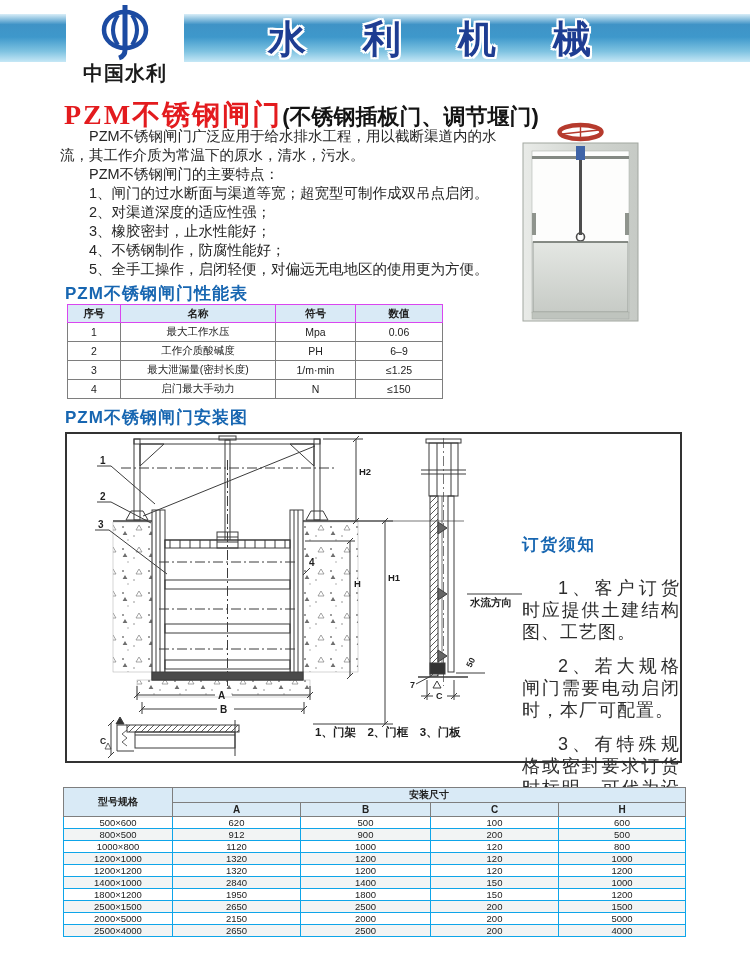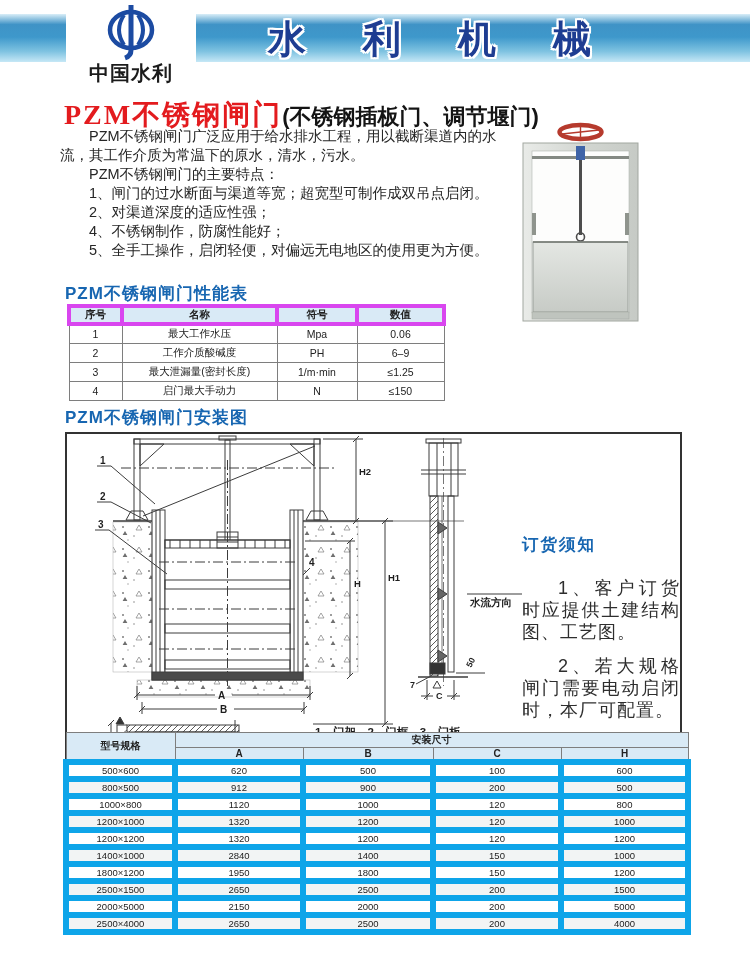--- a/index.html
+++ b/index.html
@@ -6,46 +6,46 @@
   html,body{background:#ffffff}
   body{font-family:"Liberation Sans","DejaVu Sans",sans-serif;color:#222}
   .page{position:relative;width:750px;height:972px;background:#fff;overflow:hidden}
 
   
   .banner{position:absolute;left:0;top:14px;width:750px;height:48px;
     background:linear-gradient(180deg,#d9eef8 0%,#3f93c6 22%,#3e98cb 48%,#7fc3e1 78%,#c6e8f6 100%)}
   .banner-title{position:absolute;left:268px;top:0;height:56px;line-height:50px;white-space:nowrap;
     font-size:38px;font-weight:bold;color:#1e3d92;letter-spacing:57px;
     text-shadow:-2px -2px 0 #fff,2px -2px 0 #fff,-2px 2px 0 #fff,2px 2px 0 #fff,0 -2px 0 #fff,0 2px 0 #fff,-2px 0 0 #fff,2px 0 0 #fff}
-  .logo-block{position:absolute;left:66px;top:0;width:130px;height:86px;background:#fff;text-align:center}
+  .logo-block{position:absolute;left:66px;top:0;width:118px;height:86px;background:#fff;text-align:center}
   .logo-block svg{display:block;margin:2px auto 0}
   .logo-caption{font-size:20px;font-weight:bold;color:#1b1b1b;letter-spacing:1px;line-height:22px}
 
   
   .product-title{position:absolute;left:64px;top:96px;white-space:nowrap}
   .product-title .red{font-family:"Liberation Serif","DejaVu Serif",serif;font-size:28px;font-weight:bold;color:#e31b1e;letter-spacing:2px}
   .product-title .sub{font-size:22px;font-weight:bold;color:#141414}
   .intro{position:absolute;left:60px;top:127px;width:460px;font-size:14.5px;line-height:19px;color:#262626}
   .intro p{text-indent:2em}
 
   
   .photo{position:absolute;left:515px;top:118px;width:150px;height:226px}
 
   
   .sec-heading{position:absolute;font-size:17px;font-weight:bold;color:#1766b1;letter-spacing:1px;white-space:nowrap}
 
   
   table{border-collapse:collapse;table-layout:fixed}
   th,td{text-align:center;vertical-align:middle;overflow:hidden;white-space:nowrap}
   .perf-table{position:absolute;left:67px;top:304px;width:375px;font-size:10.5px}
-  .perf-table th{background:#d9eaf6;font-weight:bold;height:18px;border:4px solid #d946ef}
+  .perf-table th{background:#d9eaf6;font-weight:bold;height:18px;border:1px solid #d946ef}
   .perf-table td{height:19px;border:1px solid #7e7e7e;background:#fff}
-  .size-table{position:absolute;left:63px;top:732px;width:622px;font-size:9.5px}
+  .size-table{position:absolute;left:63px;top:787px;width:622px;font-size:9.5px}
   .size-table th{background:#d9eaf6;font-weight:bold;height:14px;border:1px solid #7e7e7e;font-size:10px}
-  .size-table td{height:11px;border:6px solid #0ea5e9;background:#fff;line-height:11px}
+  .size-table td{height:11px;border:1px solid #0ea5e9;background:#fff;line-height:11px}
   .size-table tbody tr:nth-child(even) td{background:#f2f4f4}
 
   
   .diagram{position:absolute;left:65px;top:432px;width:617px;height:331px;border:2px solid #333;background:#fff}
   .diagram svg{position:absolute;left:0;top:0}
   .order-notes{position:absolute;left:455px;top:100px;width:158px}
   .order-notes h3{font-size:16.5px;font-weight:bold;color:#1766b1;letter-spacing:2px;margin-bottom:21px}
   .order-notes p{font-size:18px;line-height:22px;letter-spacing:1px;text-indent:2em;text-align:justify;color:#2e2e2e;margin-bottom:12px}
   .diagram-legend{position:absolute;left:248px;top:290px;width:330px;font-size:11.5px;font-weight:bold;color:#1e1e1e;line-height:16px;white-space:nowrap}
 </style>
@@ -69,20 +69,21 @@
 
   <div class="product-title">
     <span class="red">PZM不锈钢闸门</span><span class="sub">(不锈钢插板门、调节堰门)</span>
   </div>
 
   <div class="intro">
     <p>PZM不锈钢闸门广泛应用于给水排水工程，用以截断渠道内的水流，其工作介质为常温下的原水，清水，污水。</p>
     <p>PZM不锈钢闸门的主要特点：</p>
     <p>1、闸门的过水断面与渠道等宽；超宽型可制作成双吊点启闭。</p>
     <p>2、对渠道深度的适应性强；</p>
+    <p>3、橡胶密封，止水性能好；</p>
     <p>4、不锈钢制作，防腐性能好；</p>
     <p>5、全手工操作，启闭轻便，对偏远无电地区的使用更为方便。</p>
   </div>
 
   <div class="photo">
     <svg width="150" height="226" viewBox="0 0 150 226">
       <defs>
         <linearGradient id="steelA" x1="0" y1="0" x2="1" y2="0">
           <stop offset="0" stop-color="#e9ebe8"></stop>
             <stop offset="0.5" stop-color="#d3d7d2"></stop>

